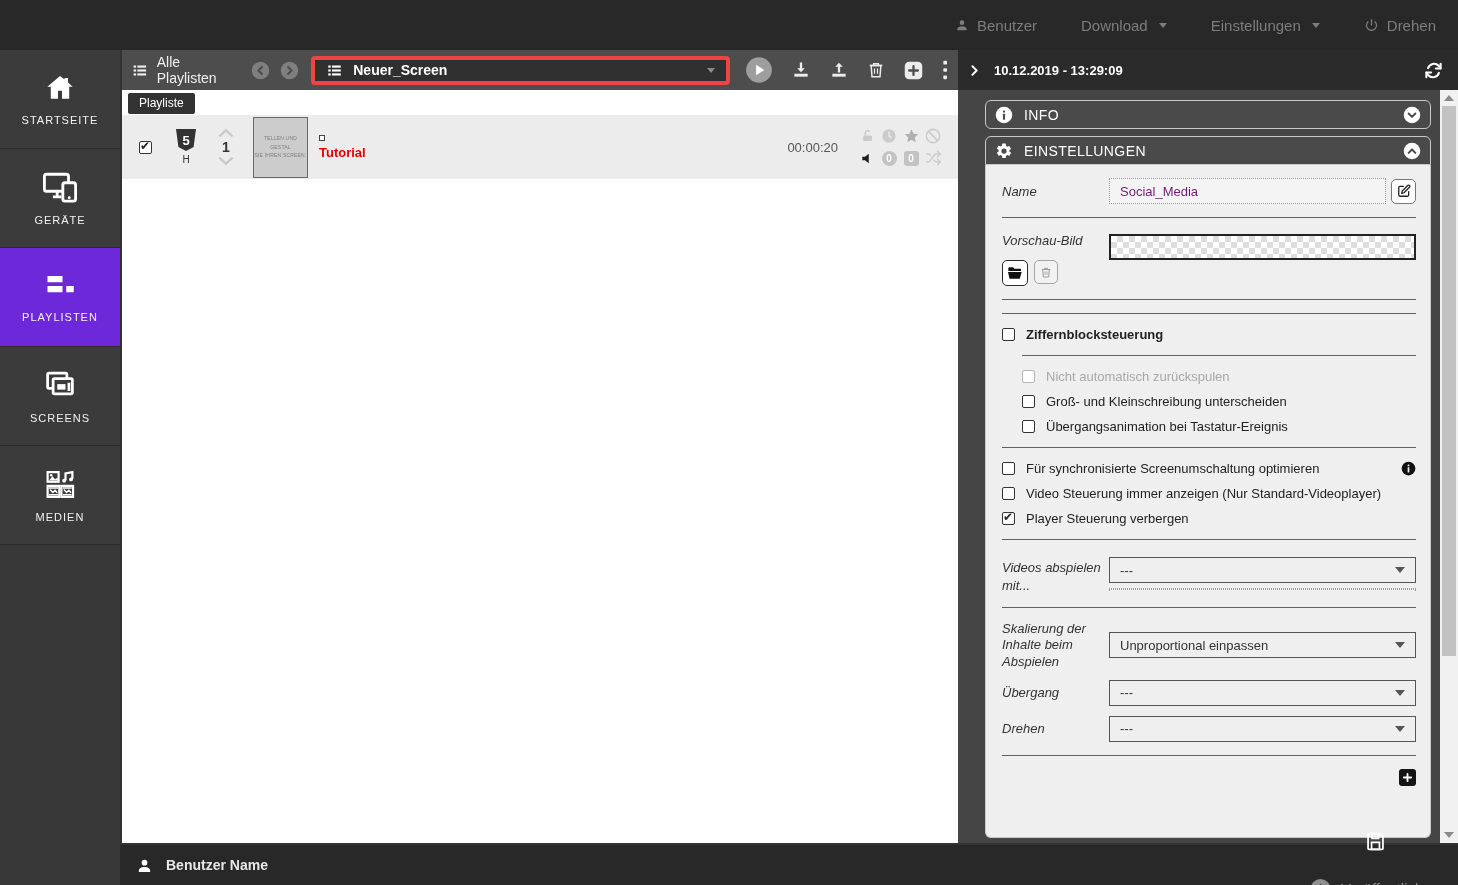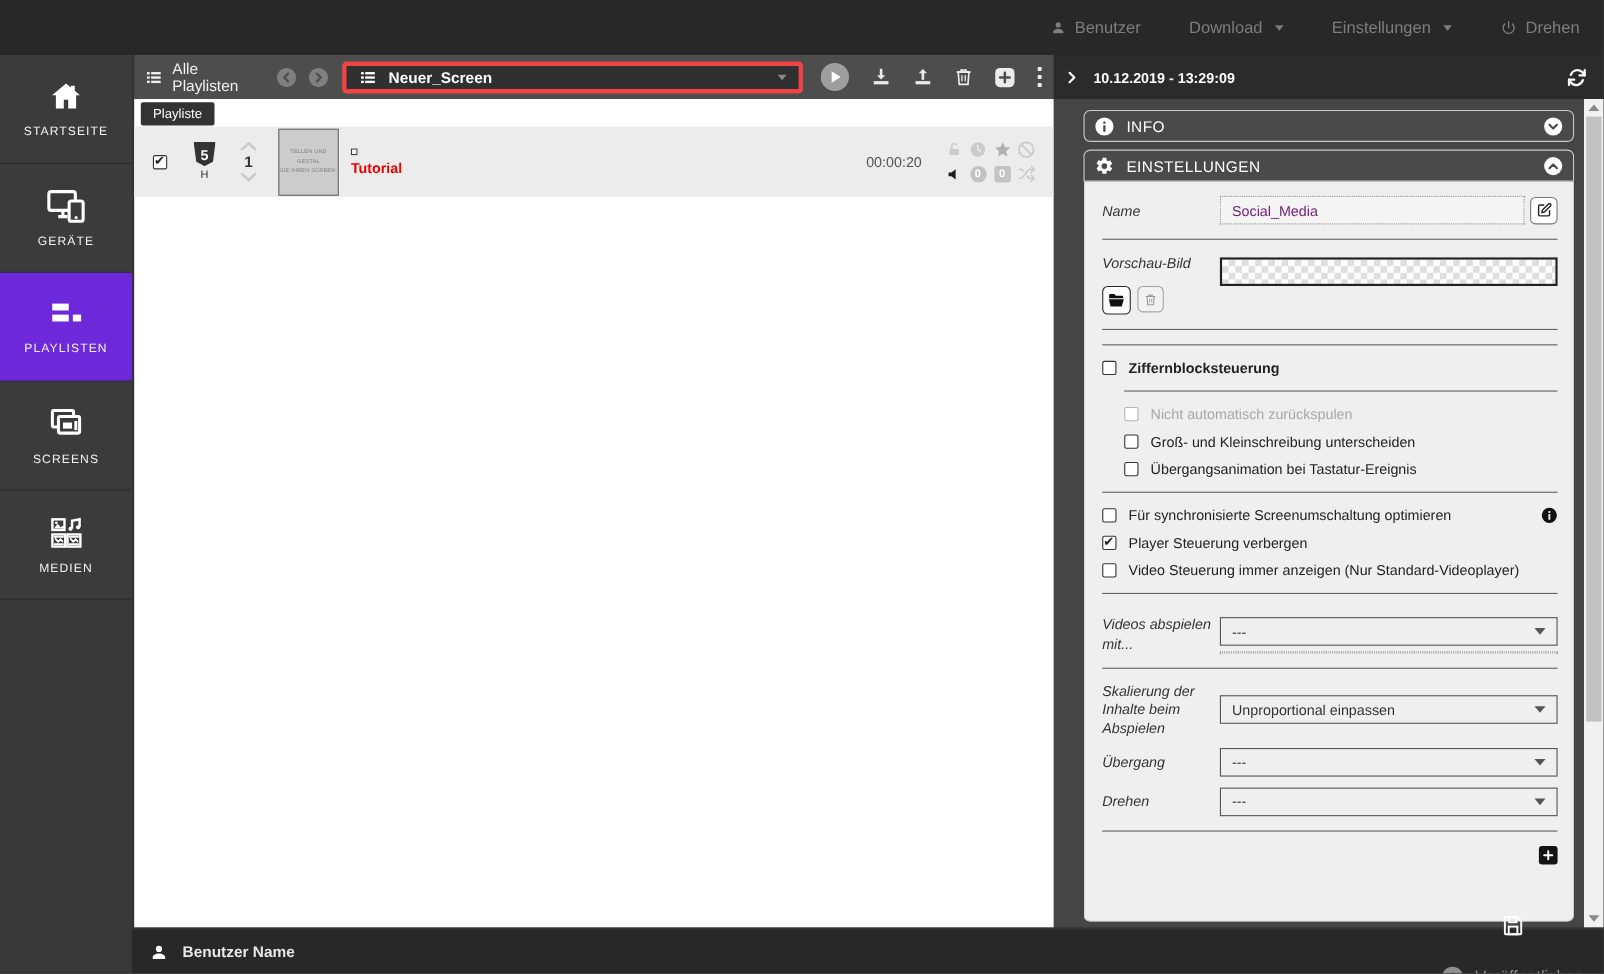--- a/index.html
+++ b/index.html
@@ -439,31 +439,31 @@
       <div class="cbrow">
         <span class="cb"></span>
         <span>Für synchronisierte Screenumschaltung optimieren</span>
         <svg class="infodot" style="cursor:pointer" width="15" height="15" viewBox="0 0 24 24">
             <circle cx="12" cy="12" r="11" fill="#111"></circle>
             <rect x="10.6" y="5.6" width="2.8" height="2.8" rx=".6" fill="#efefef"></rect>
             <rect x="10.6" y="10" width="2.8" height="8.4" rx=".6" fill="#efefef"></rect>
           </svg>
       </div>
       <div class="cbrow">
+        <span class="cb"></span>
+        <span>Video Steuerung immer anzeigen (Nur Standard-Videoplayer)</span>
+      </div>
+      <div class="cbrow">
         <span class="cb checked"></span>
         <span>Player Steuerung verbergen</span>
       </div>
-      <div class="cbrow">
-        <span class="cb"></span>
-        <span>Video Steuerung immer anzeigen (Nur Standard-Videoplayer)</span>
-      </div>
-
-      <hr class="div">
-
-      <div class="frow" style="align-items:flex-end">
+
+      <hr class="div">
+
+      <div class="frow" style="align-items:center">
         <span class="flabel" style="margin-top:6px; line-height:1.35">Videos abspielen mit...</span>
         <div class="ctrlcol">
           <div class="seldiv">
             <span>---</span>
             <span class="scaret"></span>
           </div>
           <div class="dotted"></div>
         </div>
       </div>
 

